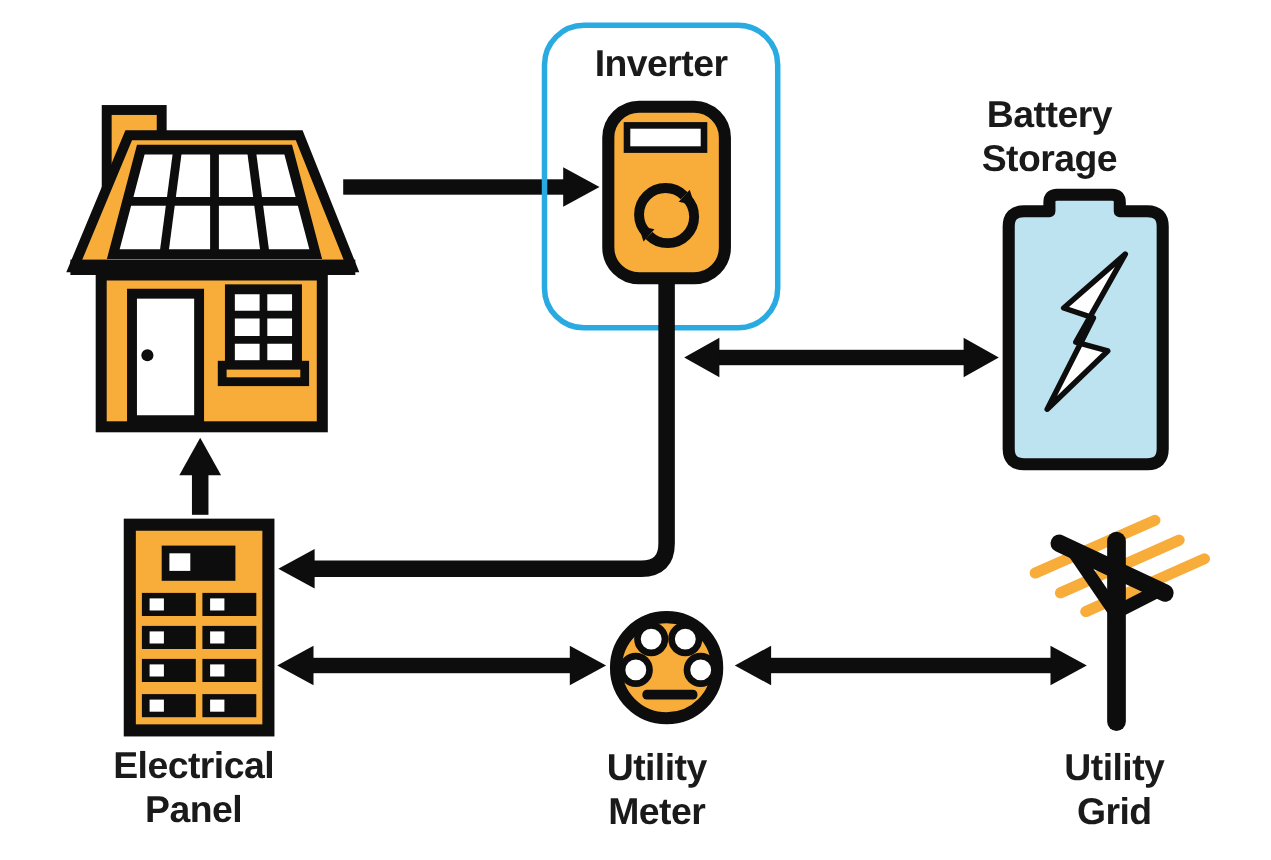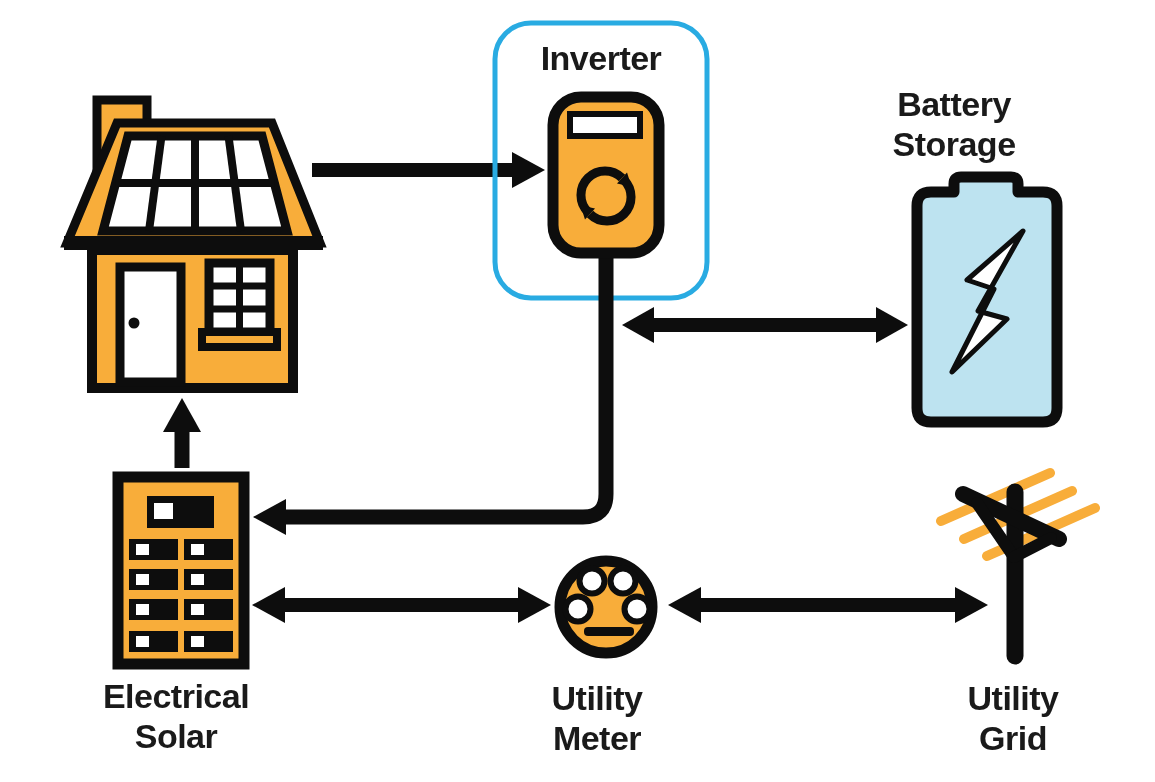--- a/index.html
+++ b/index.html
@@ -161,21 +161,21 @@
     </g>
   </svg>
 
 
   <div class="label" style="left:495px; top:38px; width:212px;">Inverter</div>
 
   <div class="label" style="left:848px; top:84px; width:212px;">Battery
 Storage</div>
 
   <div class="label" style="left:46px; top:676px; width:260px;">Electrical
-Solar</div>
+Panel</div>
 
   <div class="label" style="left:487px; top:678px; width:220px;">Utility
 Meter</div>
 
   <div class="label" style="left:903px; top:678px; width:220px;">Utility
 Grid</div>
 
 </div>
 
 </body></html>

